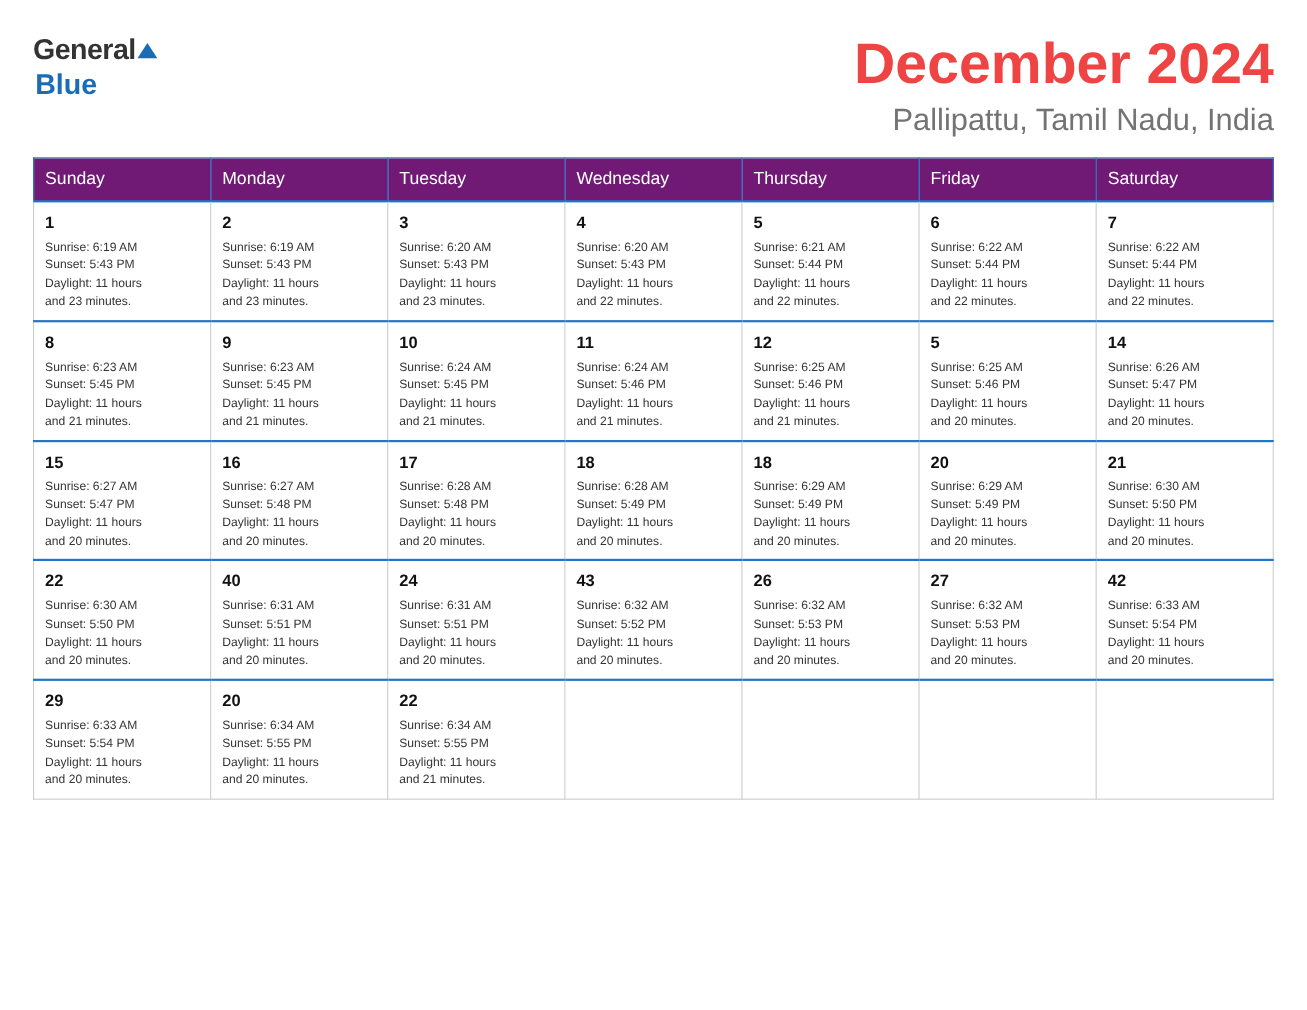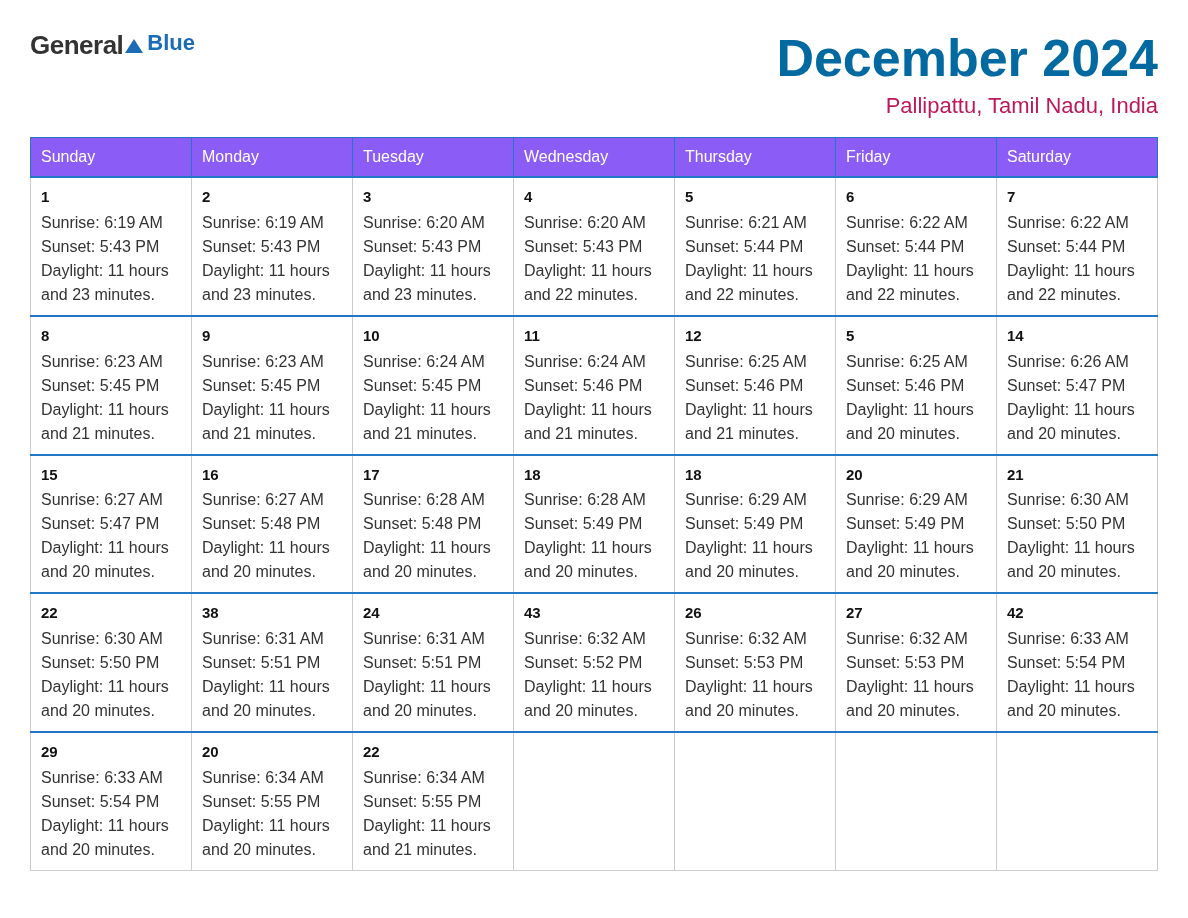--- a/index.html
+++ b/index.html
@@ -12,64 +12,64 @@
     }
     .header-area {
       display: flex;
       justify-content: space-between;
       align-items: flex-start;
       margin-bottom: 18px;
       padding: 10px 10px 0 10px;
     }
     .logo {
       display: flex;
-      flex-direction: row;
+      flex-direction: column;
       align-items: flex-start;
     }
     .logo-text {
       display: flex;
       align-items: center;
     }
     .logo-general {
       font-size: 26px;
       font-weight: bold;
       color: #333333;
       letter-spacing: -0.5px;
     }
     .logo-blue-part {
       display: flex;
       align-items: center;
     }
     .logo-blue-text {
-      font-size: 22px;
+      font-size: 26px;
       font-weight: bold;
       color: #1a6db5;
     }
     .title-area {
       text-align: right;
     }
     .month-title {
       font-size: 52px;
       font-weight: bold;
-      color: #0369a1;
+      color: #ef4444;
       line-height: 1.1;
     }
     .location-title {
-      font-size: 22px;
-      color: #be185d;
+      font-size: 28px;
+      color: #737373;
       margin-top: 6px;
     }
     .calendar-table {
       width: 100%;
       border-collapse: collapse;
       margin: 0 10px;
       width: calc(100% - 20px);
     }
     .calendar-table th {
-      background-color: #8b5cf6;
+      background-color: #701a75;
       color: #ffffff;
       font-size: 16px;
       font-weight: normal;
       padding: 10px 10px;
       text-align: left;
       border: 1px solid #2176c7;
     }
     .calendar-table td {
       vertical-align: top;
       padding: 8px 10px;
@@ -82,21 +82,21 @@
       line-height: 1.45;
     }
     .day-number {
       font-size: 15px;
       font-weight: bold;
       display: block;
       margin-bottom: 3px;
       color: #111111;
     }
     .day-info {
-      font-size: 16px;
+      font-size: 11px;
       color: #333333;
       line-height: 1.5;
     }
     .empty-cell {
       background: #ffffff;
       border-top: 2px solid #2176c7;
     }
   </style>
 </head>
 <body>
@@ -221,21 +221,21 @@
           <span class="day-number">21</span>
           <div class="day-info">Sunrise: 6:30 AM<br>Sunset: 5:50 PM<br>Daylight: 11 hours<br>and 20 minutes.</div>
         </td>
       </tr>
       <tr>
         <td>
           <span class="day-number">22</span>
           <div class="day-info">Sunrise: 6:30 AM<br>Sunset: 5:50 PM<br>Daylight: 11 hours<br>and 20 minutes.</div>
         </td>
         <td>
-          <span class="day-number">38</span>
+          <span class="day-number">40</span>
           <div class="day-info">Sunrise: 6:31 AM<br>Sunset: 5:51 PM<br>Daylight: 11 hours<br>and 20 minutes.</div>
         </td>
         <td>
           <span class="day-number">24</span>
           <div class="day-info">Sunrise: 6:31 AM<br>Sunset: 5:51 PM<br>Daylight: 11 hours<br>and 20 minutes.</div>
         </td>
         <td>
           <span class="day-number">43</span>
           <div class="day-info">Sunrise: 6:32 AM<br>Sunset: 5:52 PM<br>Daylight: 11 hours<br>and 20 minutes.</div>
         </td>

